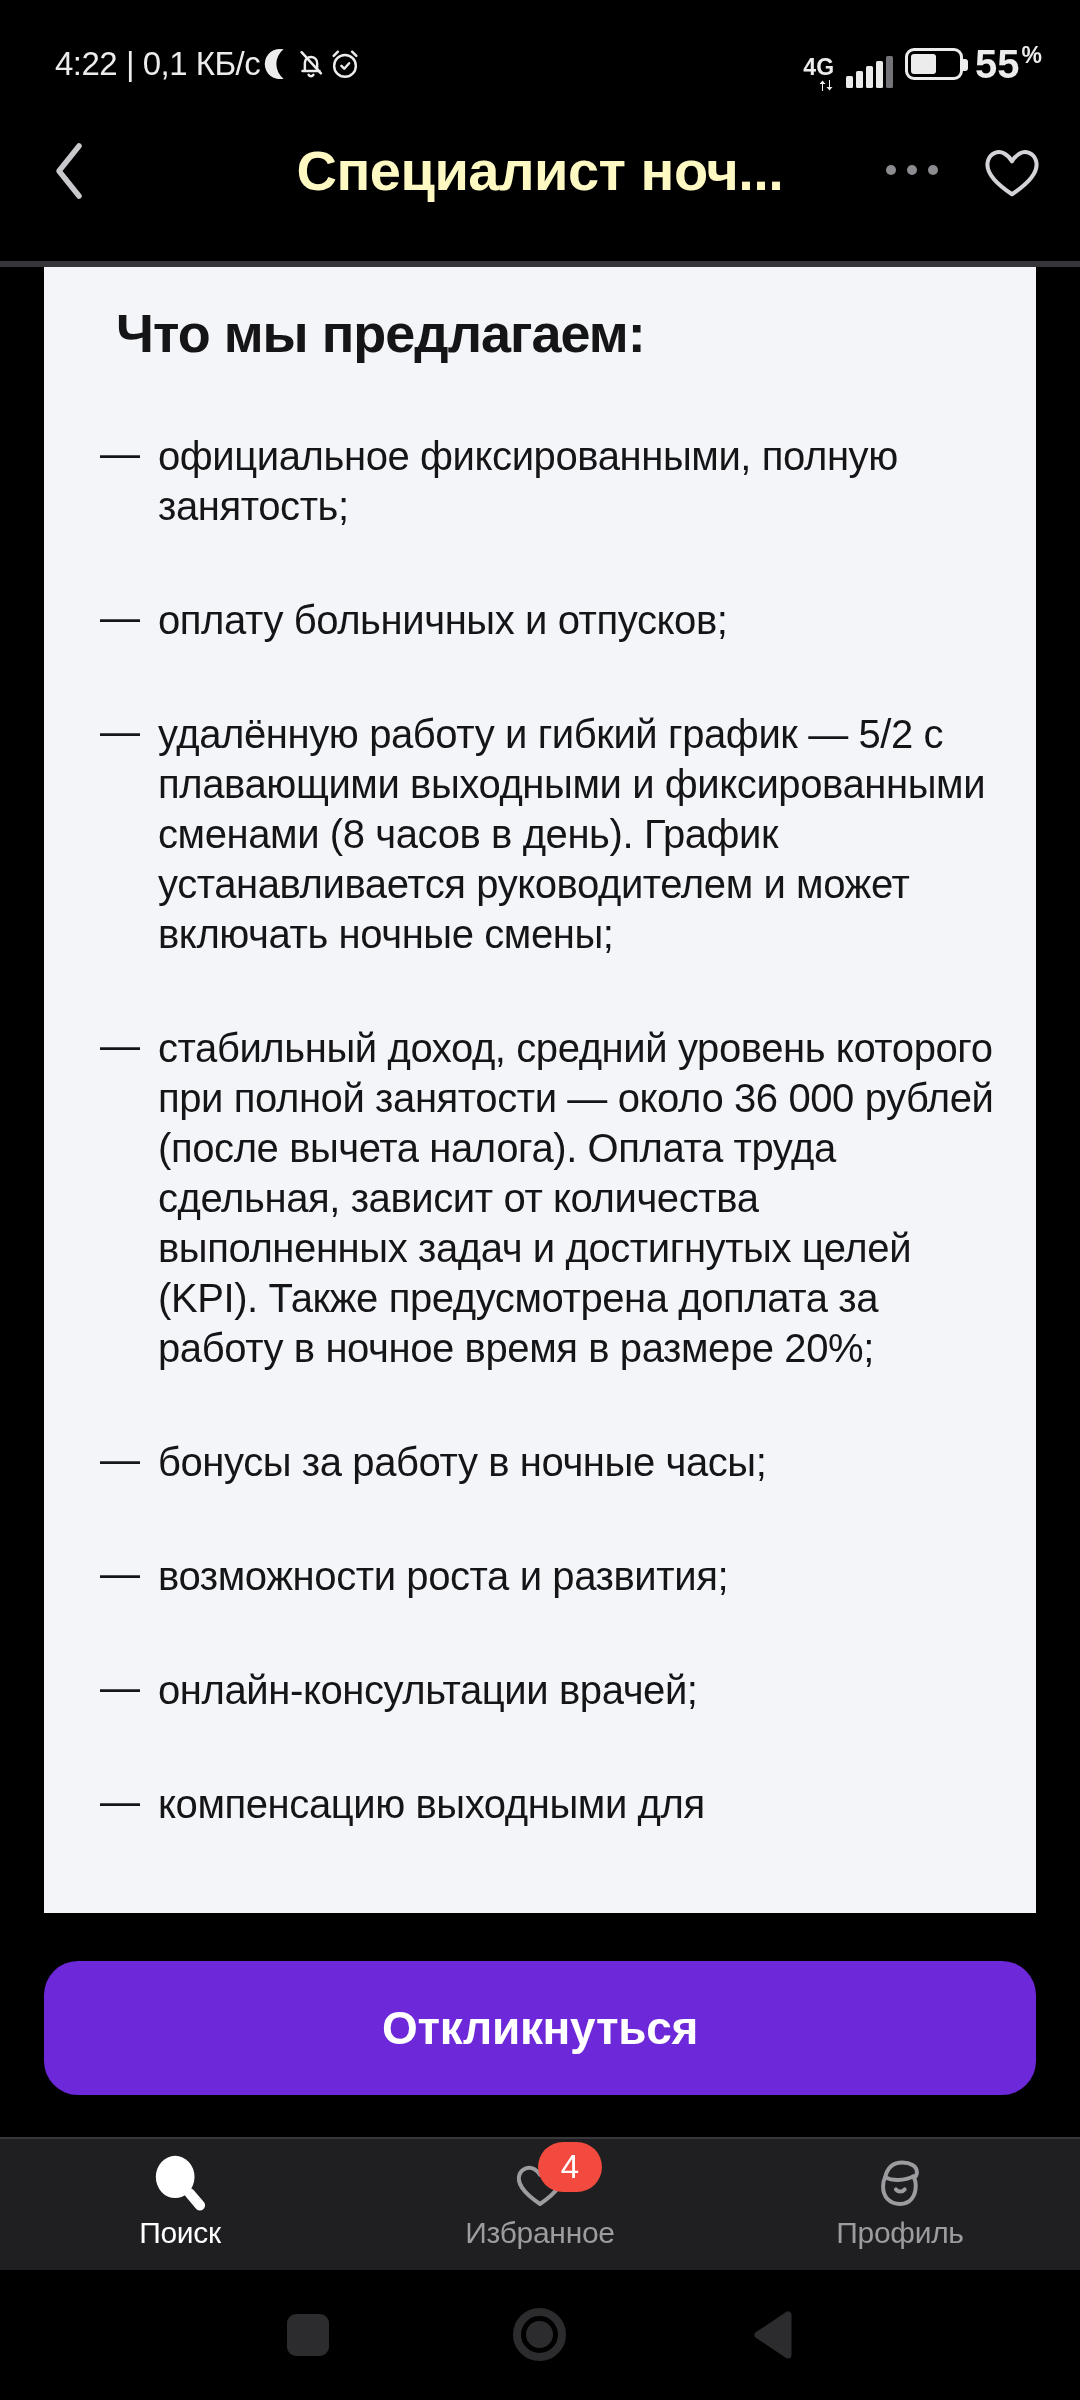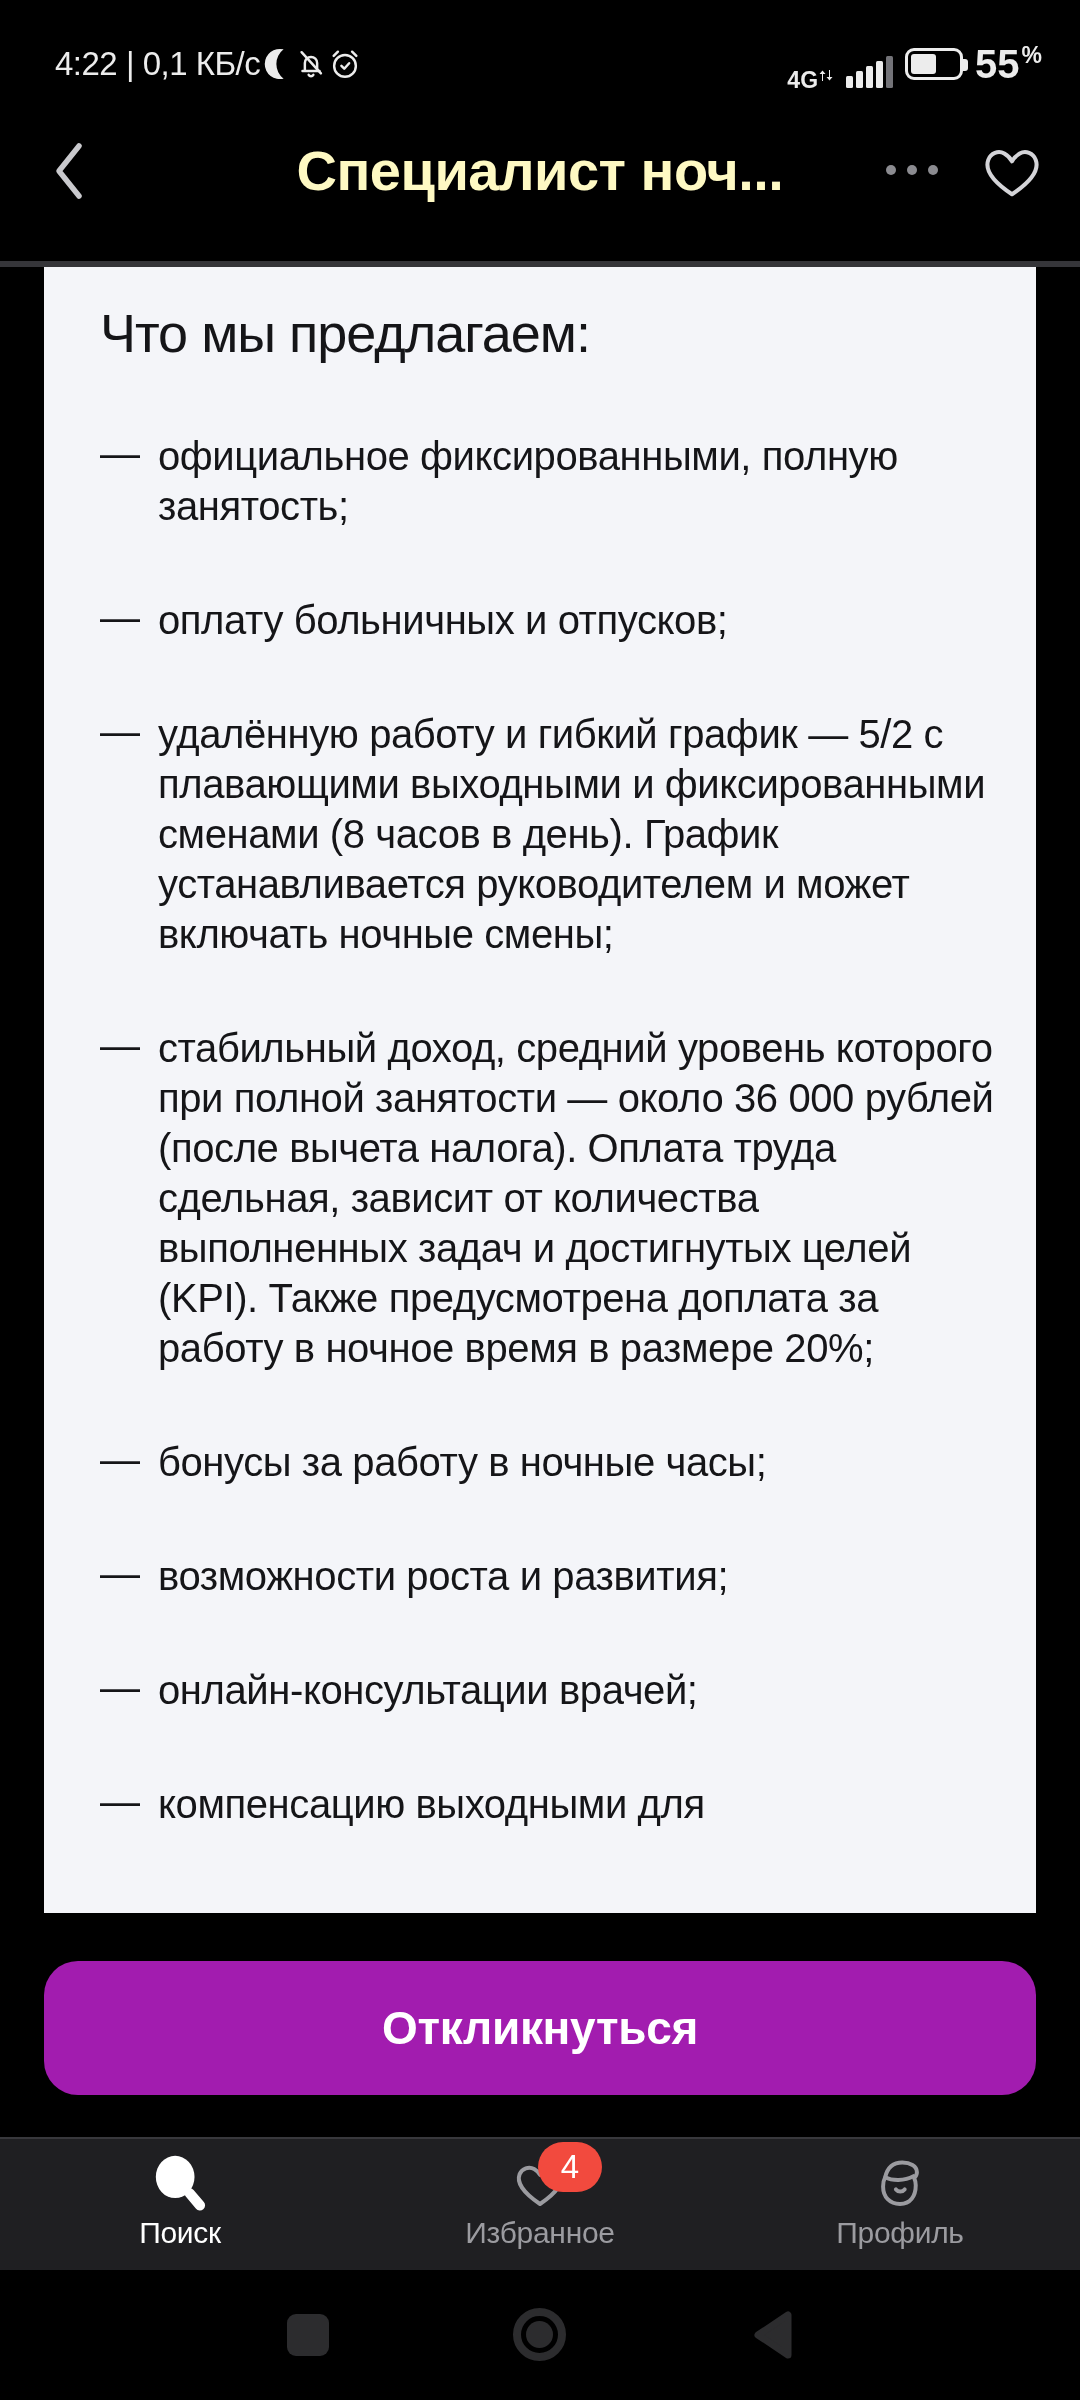--- a/index.html
+++ b/index.html
@@ -11,21 +11,21 @@
   
   .status-bar{
     position:absolute;top:28px;left:0;right:0;height:72px;
     display:flex;align-items:center;padding:0 38px 0 55px;box-sizing:border-box;
     color:#ececec;font-size:33px;font-weight:400;
   }
   .sb-left{display:flex;align-items:center;}
   .sb-left .sb-text{letter-spacing:-0.5px;}
   .sb-spacer{flex:1;}
   .sb-right{display:flex;align-items:center;gap:12px;height:60px;}
-  .net-col{display:flex;align-items:flex-start;align-self:flex-end;margin-bottom:2px;margin-left:48px;}
+  .net-col{display:flex;flex-direction:column;align-items:flex-end;align-self:flex-end;margin-bottom:2px;margin-left:48px;}
   .net-4g{font-size:23px;font-weight:700;line-height:1;letter-spacing:0;}
   .sig-bars{display:flex;align-items:flex-end;gap:3px;align-self:flex-end;margin-bottom:6px;}
   .sig-bars .bar{width:7px;background:#ececec;border-radius:1.5px;}
   .sig-bars .bar:nth-child(1){height:12px;}
   .sig-bars .bar:nth-child(2){height:17px;}
   .sig-bars .bar:nth-child(3){height:22px;}
   .sig-bars .bar:nth-child(4){height:27px;}
   .sig-bars .bar:nth-child(5){height:32px;background:#737378;}
   .battery{width:58px;height:32px;border:3px solid #ececec;border-radius:9px;
     position:relative;box-sizing:border-box;padding:3px;}
@@ -45,28 +45,28 @@
   .dots{display:flex;gap:11px;align-items:center;padding:10px 0;}
   .dots i{width:10px;height:10px;border-radius:50%;background:#8b8b90;}
   
   .top-divider{position:absolute;top:261px;left:0;right:0;height:6px;background:#353539;}
   
   .card{
     position:absolute;top:267px;left:44px;width:992px;height:1646px;
     background:#f4f5f9;color:#151518;box-sizing:border-box;
     padding:34px 26px 0 56px;overflow:hidden;
   }
-  .card h1{margin:0 0 66px 0;font-size:54px;line-height:64px;font-weight:400;letter-spacing:-1px;}
+  .card h1{margin:0 0 66px 16px;font-size:54px;line-height:64px;font-weight:700;letter-spacing:-1px;}
   .bullet{display:flex;margin-bottom:64px;font-size:40px;line-height:50px;letter-spacing:-0.4px;}
   .bullet .dash{flex:0 0 58px;transform:translateY(-3px);}
   .bullet .btext{flex:1;}
   
   .apply-btn{
     position:absolute;top:1961px;left:44px;width:992px;height:134px;
-    background:#a21caf;border-radius:34px;border:none;
+    background:#6d28d9;border-radius:34px;border:none;
     display:flex;align-items:center;justify-content:center;
     color:#fff;font-size:46px;font-weight:600;font-family:inherit;letter-spacing:-0.3px;
     cursor:pointer;
   }
   
   .bottom-nav{
     position:absolute;top:2137px;left:0;right:0;height:133px;
     background:#1f1f22;border-top:2px solid #38383c;box-sizing:border-box;
     display:flex;
   }

